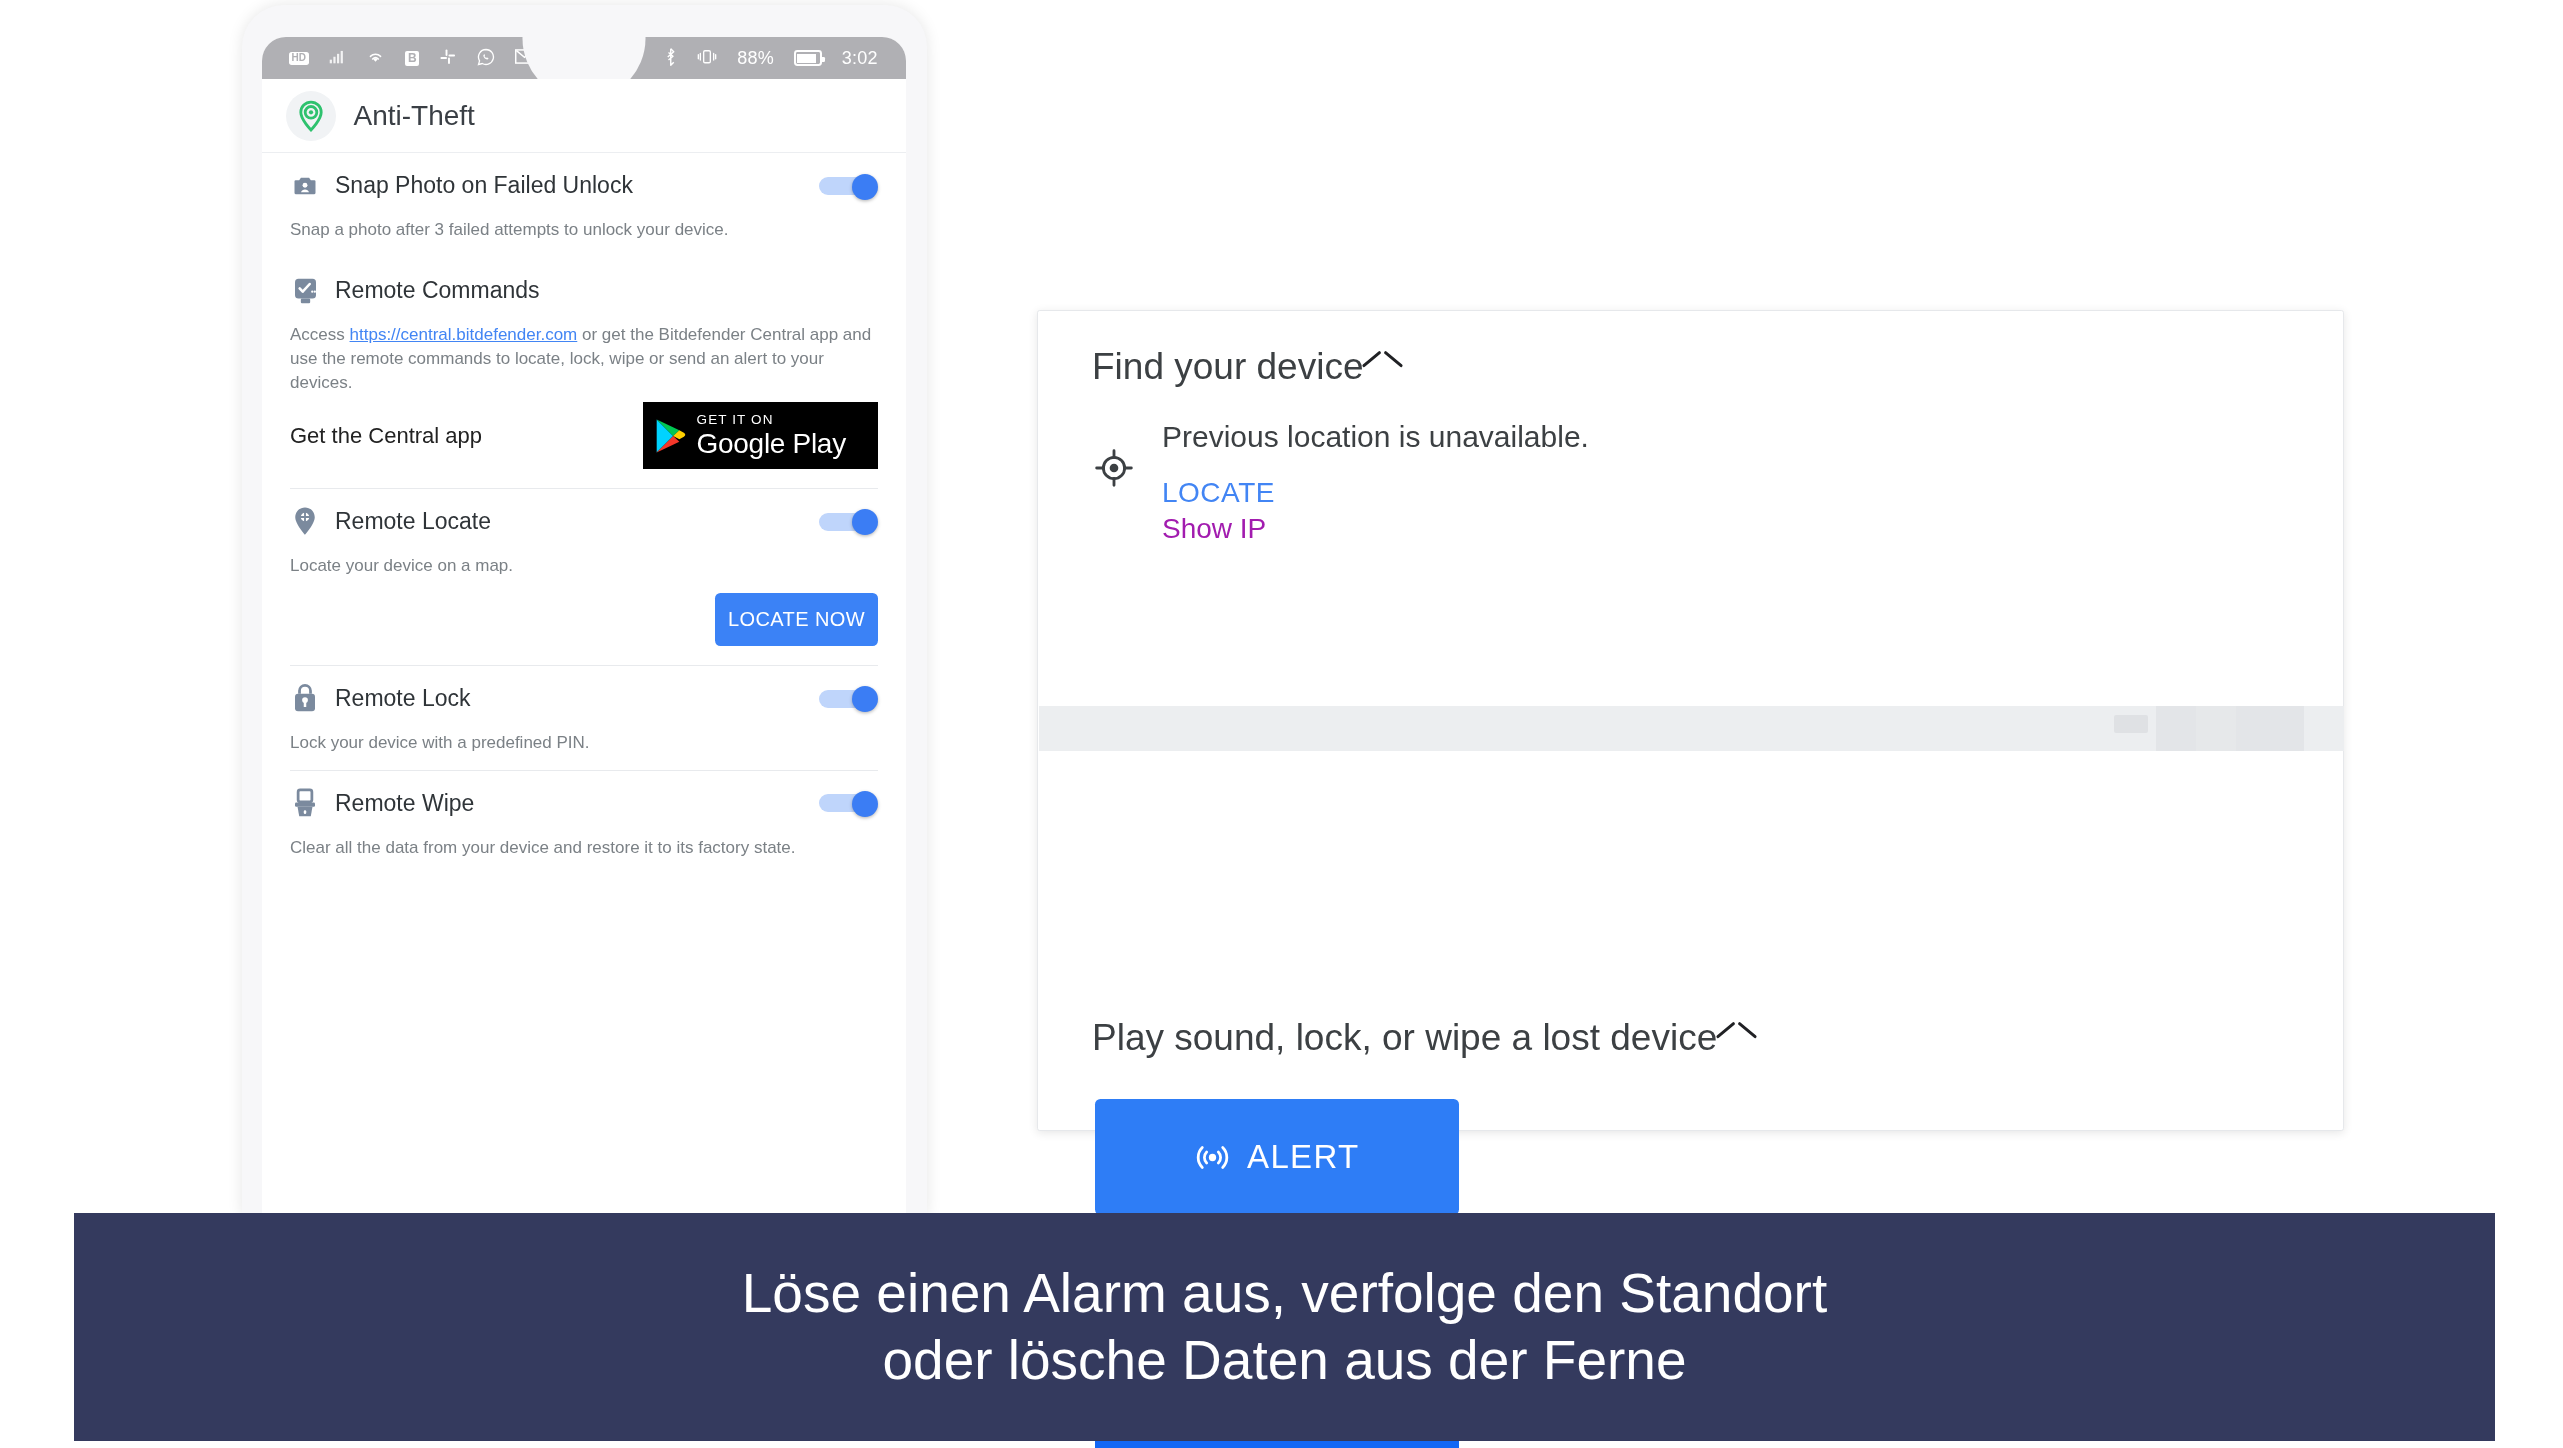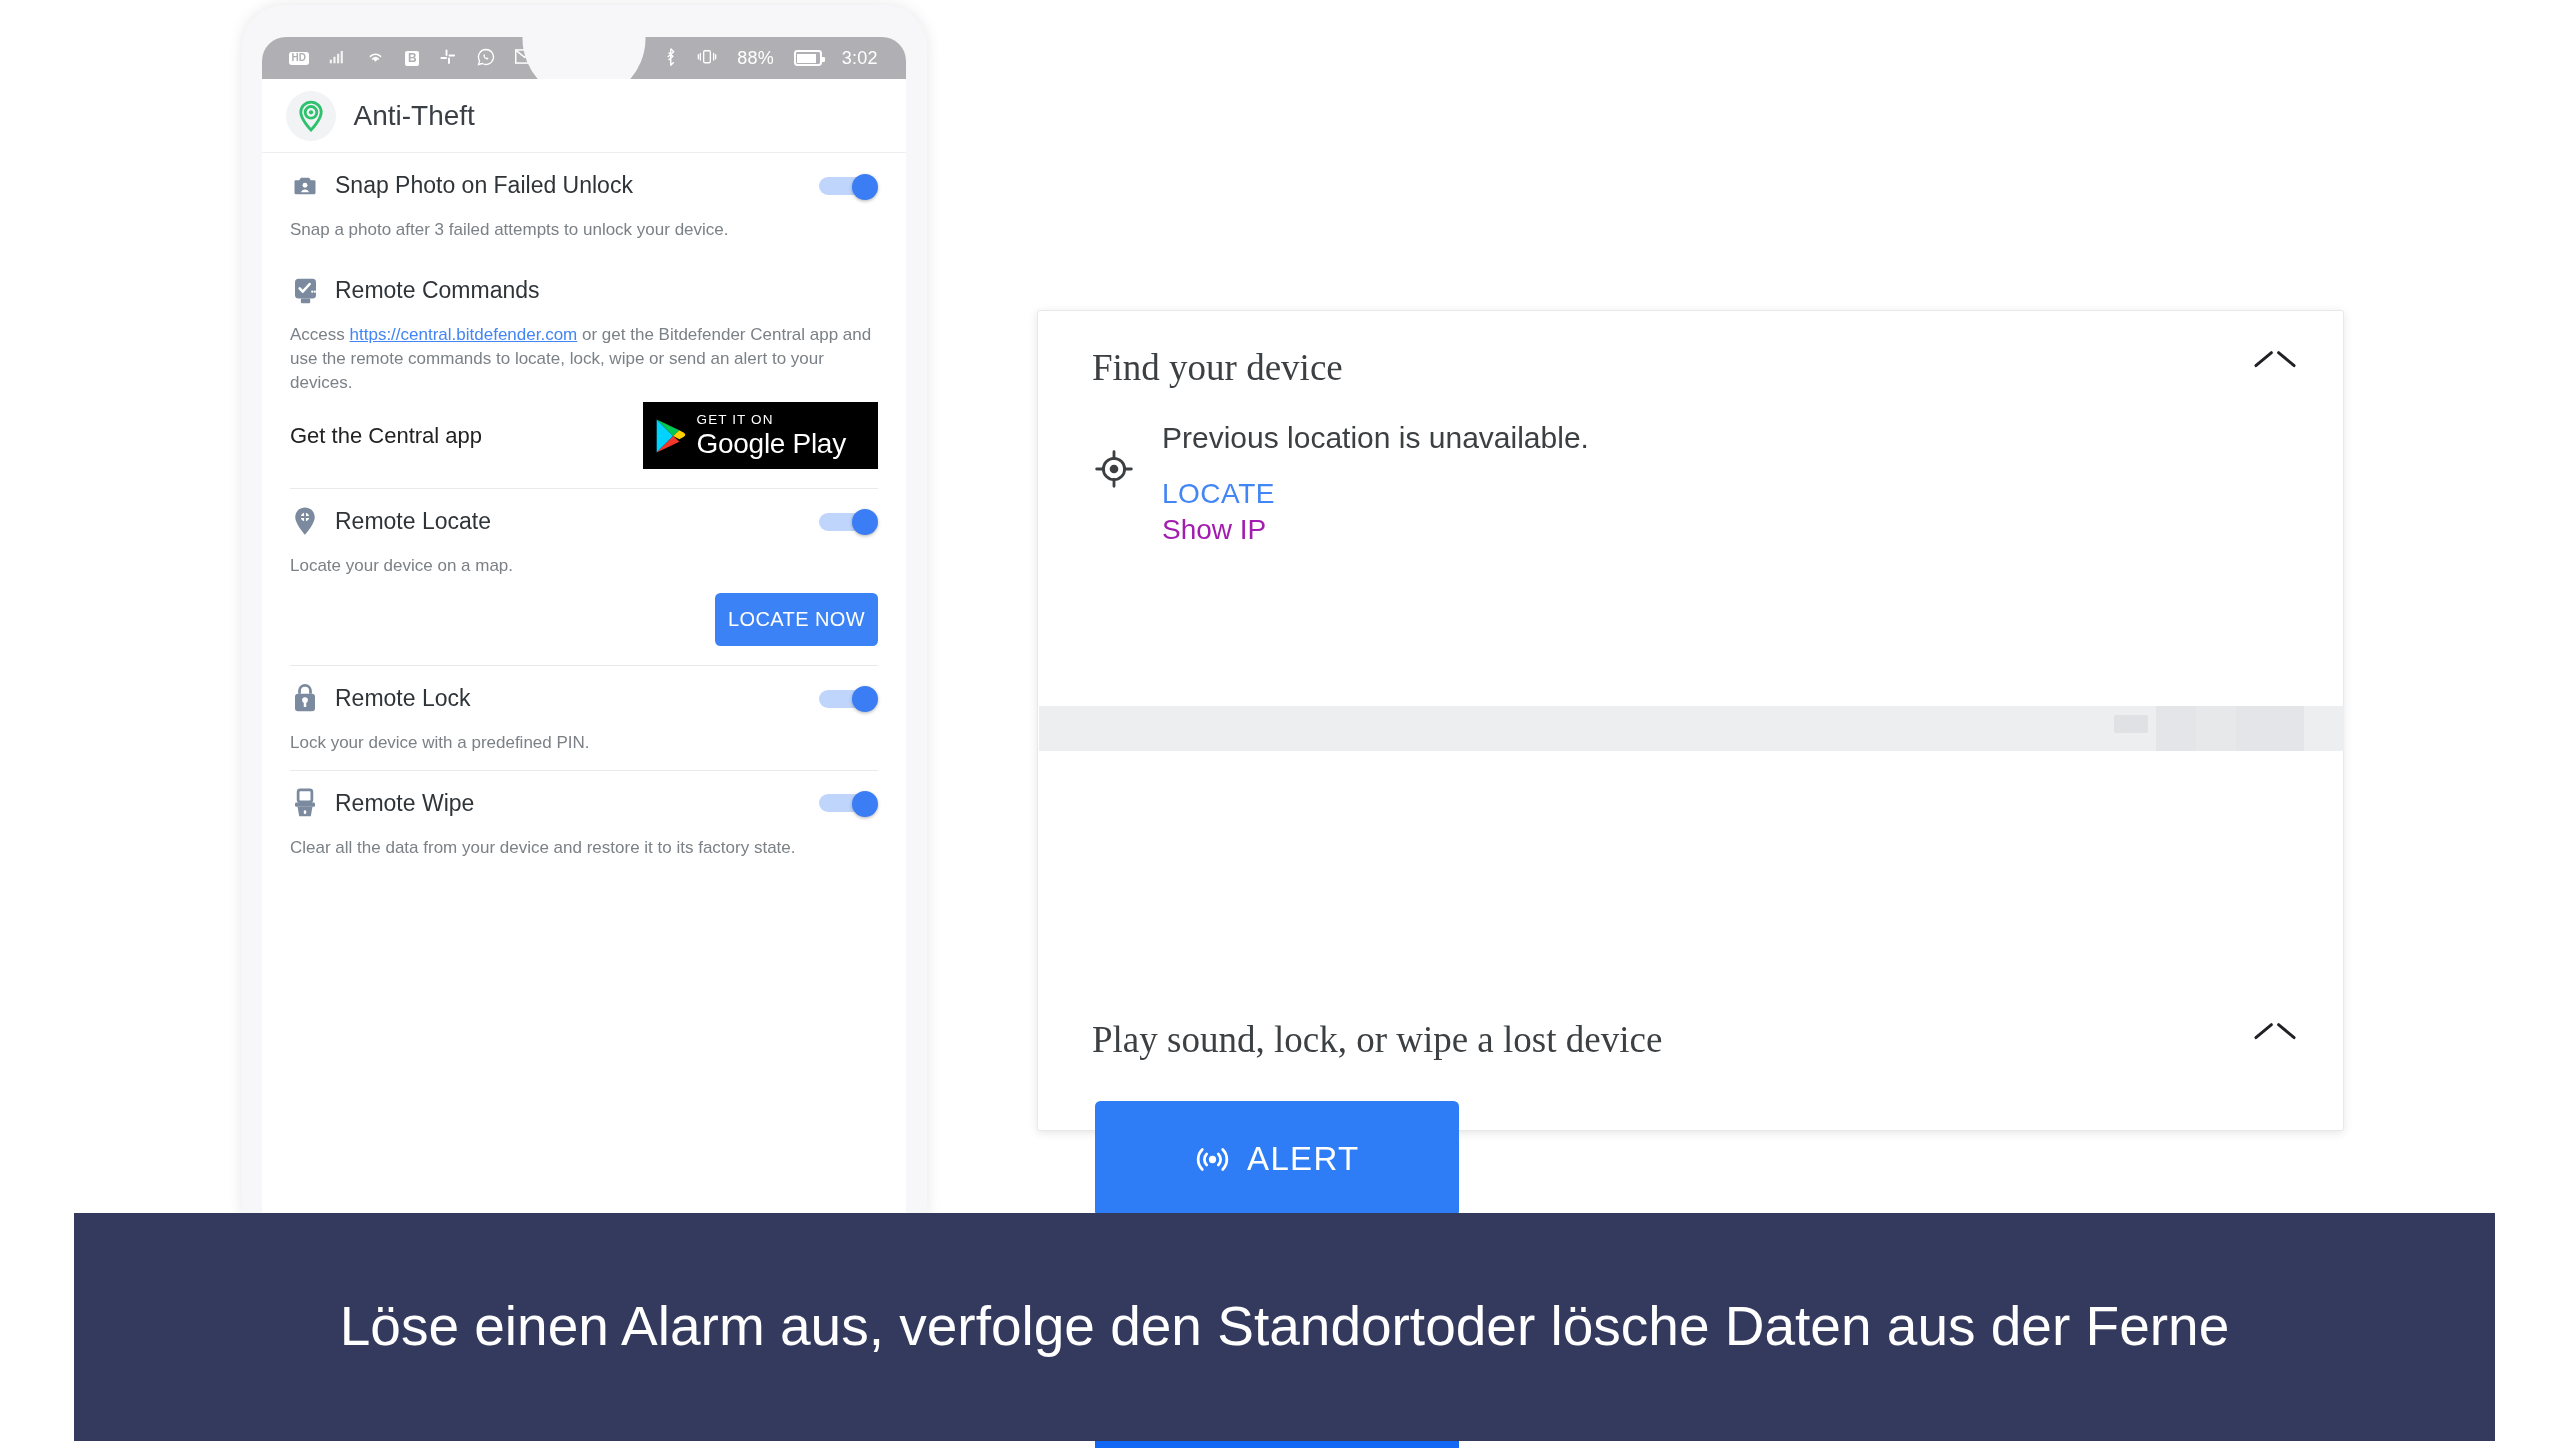--- a/index.html
+++ b/index.html
@@ -120,23 +120,22 @@
   }
 
   
   .card {
     position:absolute; left: 1037px; top: 310px;
     width: 1307px; height: 821px;
     background:#fff; border: 0.7px solid #e6e8eb; border-radius: 2.7px;
     box-shadow: 0 2px 9.4px rgba(0,0,0,0.10);
   }
   .card-sec-head {
-    display:flex; align-items:center; justify-content:space-between;
+    display:flex; align-items:center; 
     padding: 35px 49px 0 54px;
-    font-family: Liberation Serif, serif;
   }
   .card-sec-title { font-size: 37px; color:#3c4043; font-weight: 400; }
   .chev {
     width: 38px; height: 23px; position:relative;
   }
   .chev::before, .chev::after {
     content:""; position:absolute; top: 9.4px; width: 23px; height: 3.4px; background:#202124; border-radius:1.3px;
   }
   .chev::before { left: -0.7px; transform: rotate(-40deg); transform-origin: left center;}
   .chev::after  { right: -0.7px; transform: rotate(40deg); transform-origin: right center;}
@@ -162,21 +161,21 @@
     color:#fff; display:flex; align-items:center; justify-content:center; gap: 17.5px;
     font-size: 33px; letter-spacing: 1.3px; font-weight: 500;
   }
   .act-ico { display:flex; align-items:center; justify-content:center; }
 
   
   .caption {
     position:absolute; left: 74px; top: 1213px;
     width: 2421px; height: 228px;
     background: #343a5e;
-    display:flex; align-items:center; justify-content:center;
+    display:flex; flex-direction:column; align-items:center; justify-content:center;
     color:#fff; text-align:center;
   }
   .caption div { font-size: 55px; line-height: 1.22; font-weight: 400; }
 </style>
 </head>
 <body>
 
 <div id="root">
 
   <div class="phone-frame">

